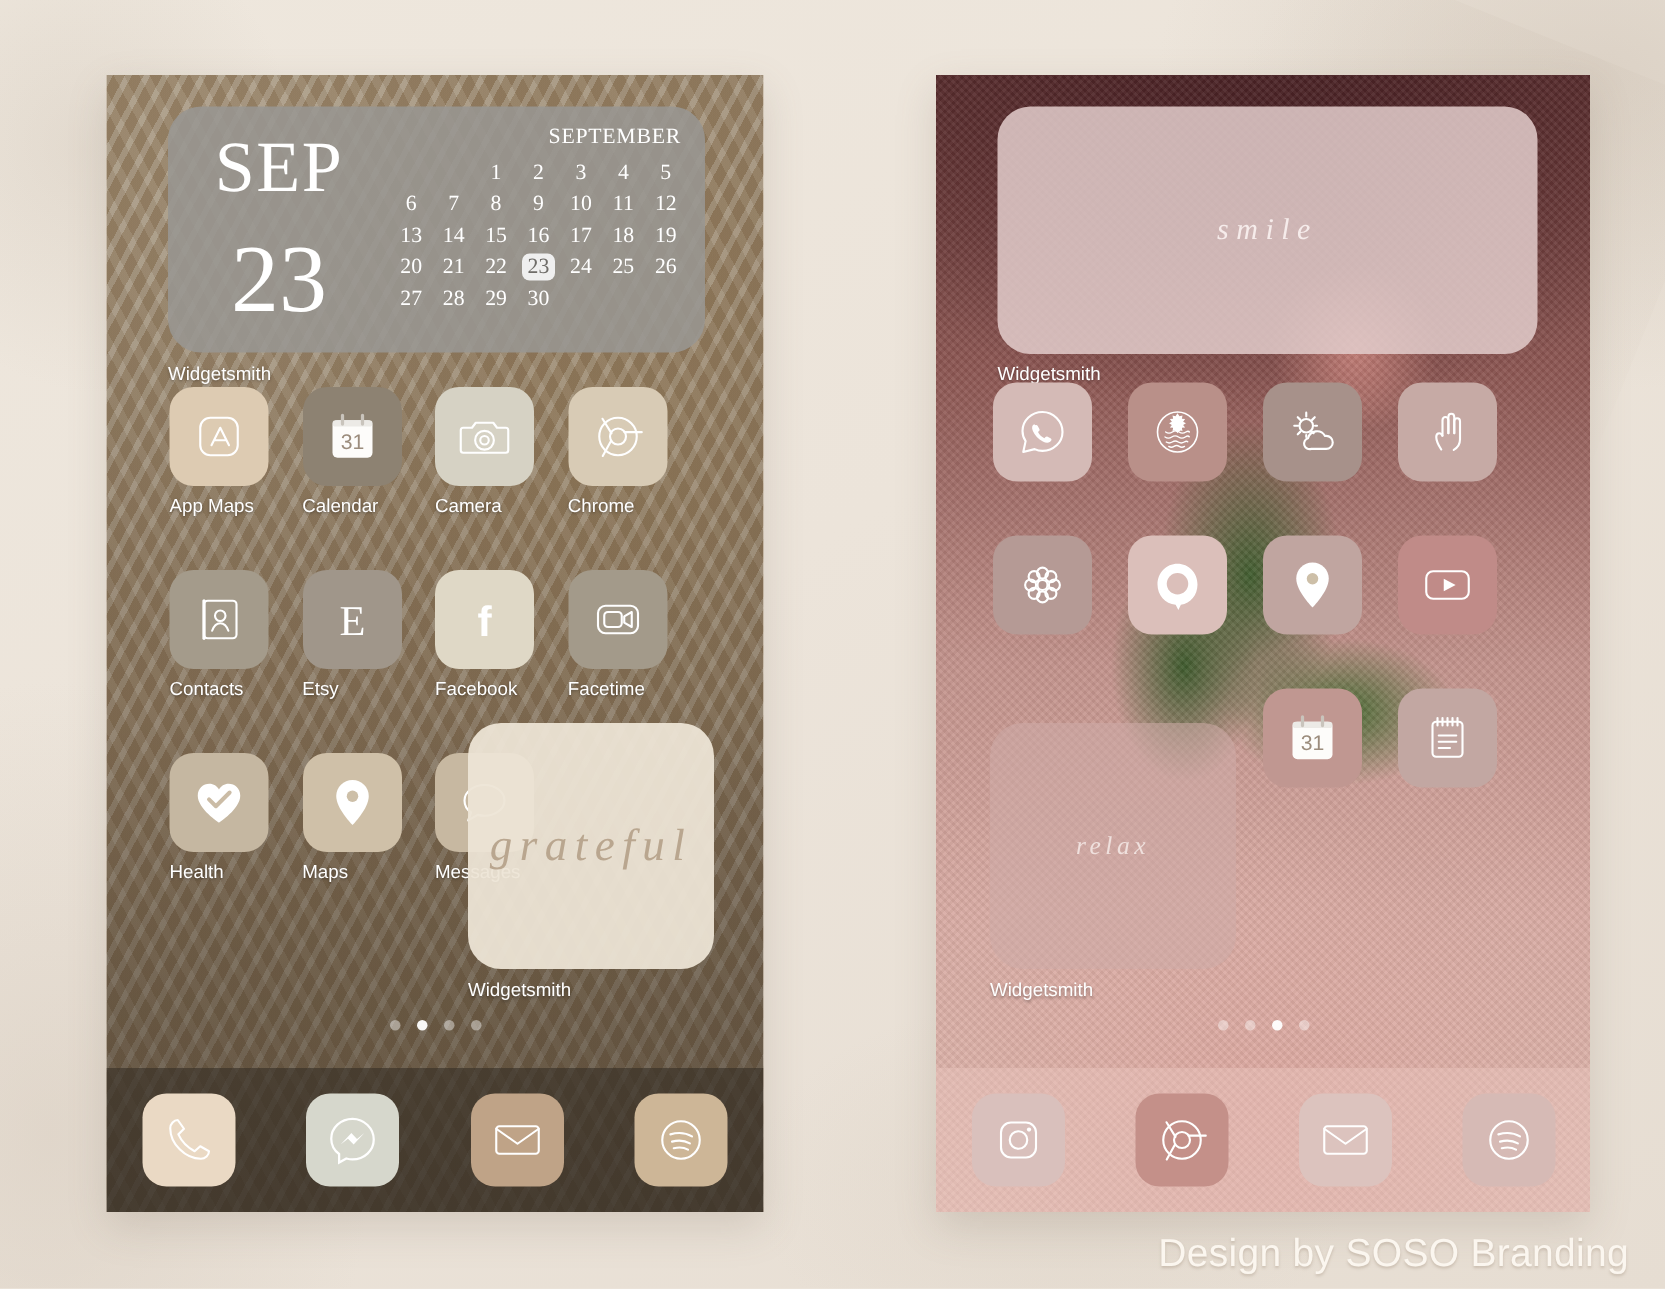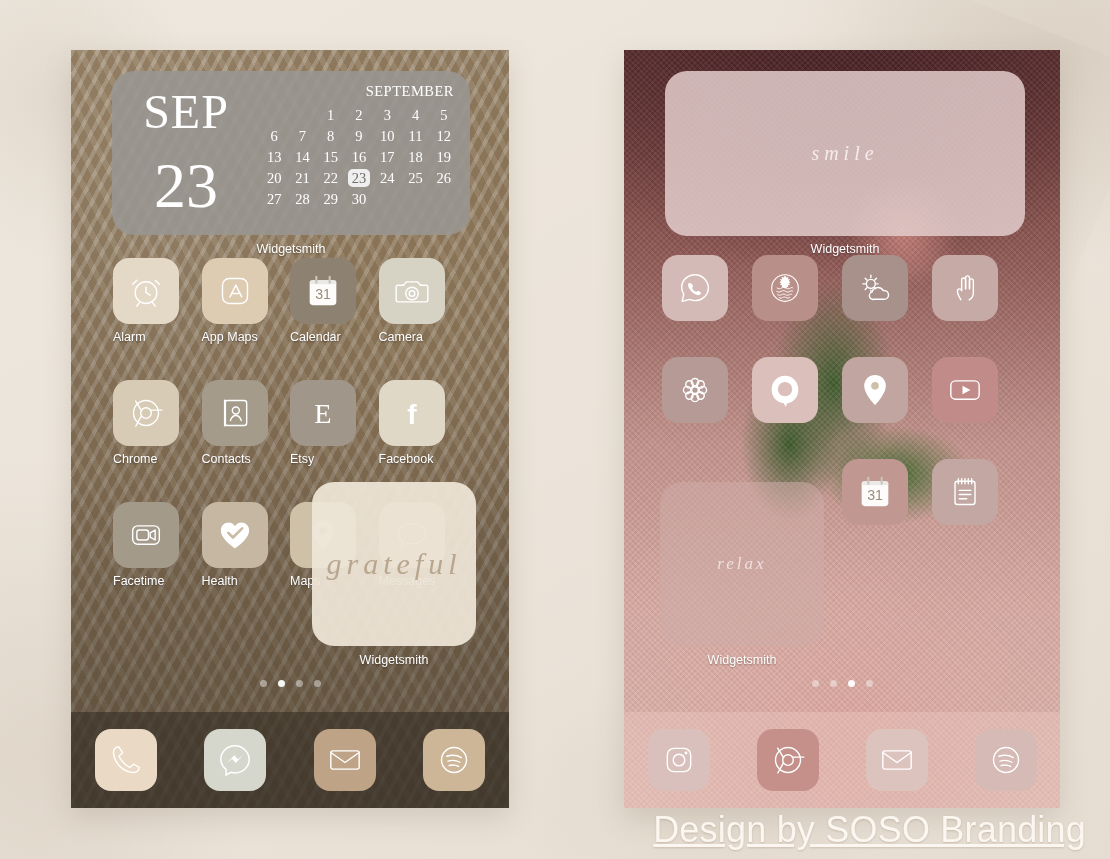--- a/index.html
+++ b/index.html
@@ -122,21 +122,21 @@
   .cal-grid span { line-height: 18px; }
   .cal-grid span.today {
     background: #efefef; color: #6f6d69;
     border-radius: 5px; display: inline-block;
     width: 22px; margin: 0 auto;
   }
 
   .widget-label {
     position: absolute;
     font-size: 12.5px; color: #fff;
-    text-align: center;
+    text-align: left;
     text-shadow: 0 1px 2px rgba(0,0,0,.35);
     white-space: nowrap;
   }
 
   .widget-quote {
     position: absolute;
     border-radius: 22px;
     display: flex; align-items: center; justify-content: center;
   }
   #widget-grateful {
@@ -195,23 +195,22 @@
     position: absolute; left: 0; right: 0; bottom: 0;
     display: flex; justify-content: space-around; align-items: center;
   }
   #dock-left  { height: 96px; background: rgba(52,44,36,.58); }
   #dock-right { height: 96px; background: rgba(236,201,194,.42); }
   .dock .icon { width: 62px; height: 62px; border-radius: 16px; }
 
   
   #footer-credit {
     position: absolute; right: 24px; bottom: 8px;
-    font-size: 36px; color: #fbf6ef; letter-spacing: .2px;
+    font-size: 26px; color: #fbf6ef; letter-spacing: .2px;
     text-shadow: 0 1px 2px rgba(150,130,110,.35);
-    text-decoration: underline;
   }
 </style>
 </head>
 <body>
 
 <div id="canvas">
 
   <div class="bg-shadow s1"></div>
   <div class="bg-shadow s2"></div>
   <div class="bg-shadow s3"></div>
@@ -259,31 +258,20 @@
             <span>28</span>
             <span>29</span>
             <span>30</span>
           </div>
       </div>
     </div>
     <div class="widget-label" style="left:41px; top:192px; width:358px;">Widgetsmith</div>
 
     <div class="grid" id="grid-left">
         <div class="cell">
-          <div class="icon" style="background: rgb(228, 216, 198);">
-            <svg width="40" height="40" viewBox="0 0 48 48" fill="none" stroke="#fff" stroke-width="1.7" stroke-linecap="round" stroke-linejoin="round">
-              <circle cx="24" cy="26" r="13"></circle>
-              <path d="M24 19v7l5 3"></path>
-              <path d="M13 11l-5 5M35 11l5 5"></path>
-              <path d="M16 38l-3 4M32 38l3 4"></path>
-            </svg>
-          </div>
-          <div class="icon-label">Alarm</div>
-        </div>
-        <div class="cell">
           <div class="icon" style="background: rgb(221, 203, 178);">
             <svg width="40" height="40" viewBox="0 0 48 48" fill="none" stroke="#fff" stroke-width="1.7" stroke-linecap="round" stroke-linejoin="round">
               <rect x="9" y="9" width="30" height="30" rx="8"></rect>
               <path d="M18 31l7-14 7 14M20.5 27h9"></path>
             </svg>
           </div>
           <div class="icon-label">App Maps</div>
         </div>
         <div class="cell">
           <div class="icon" style="background: rgb(141, 130, 114);">

